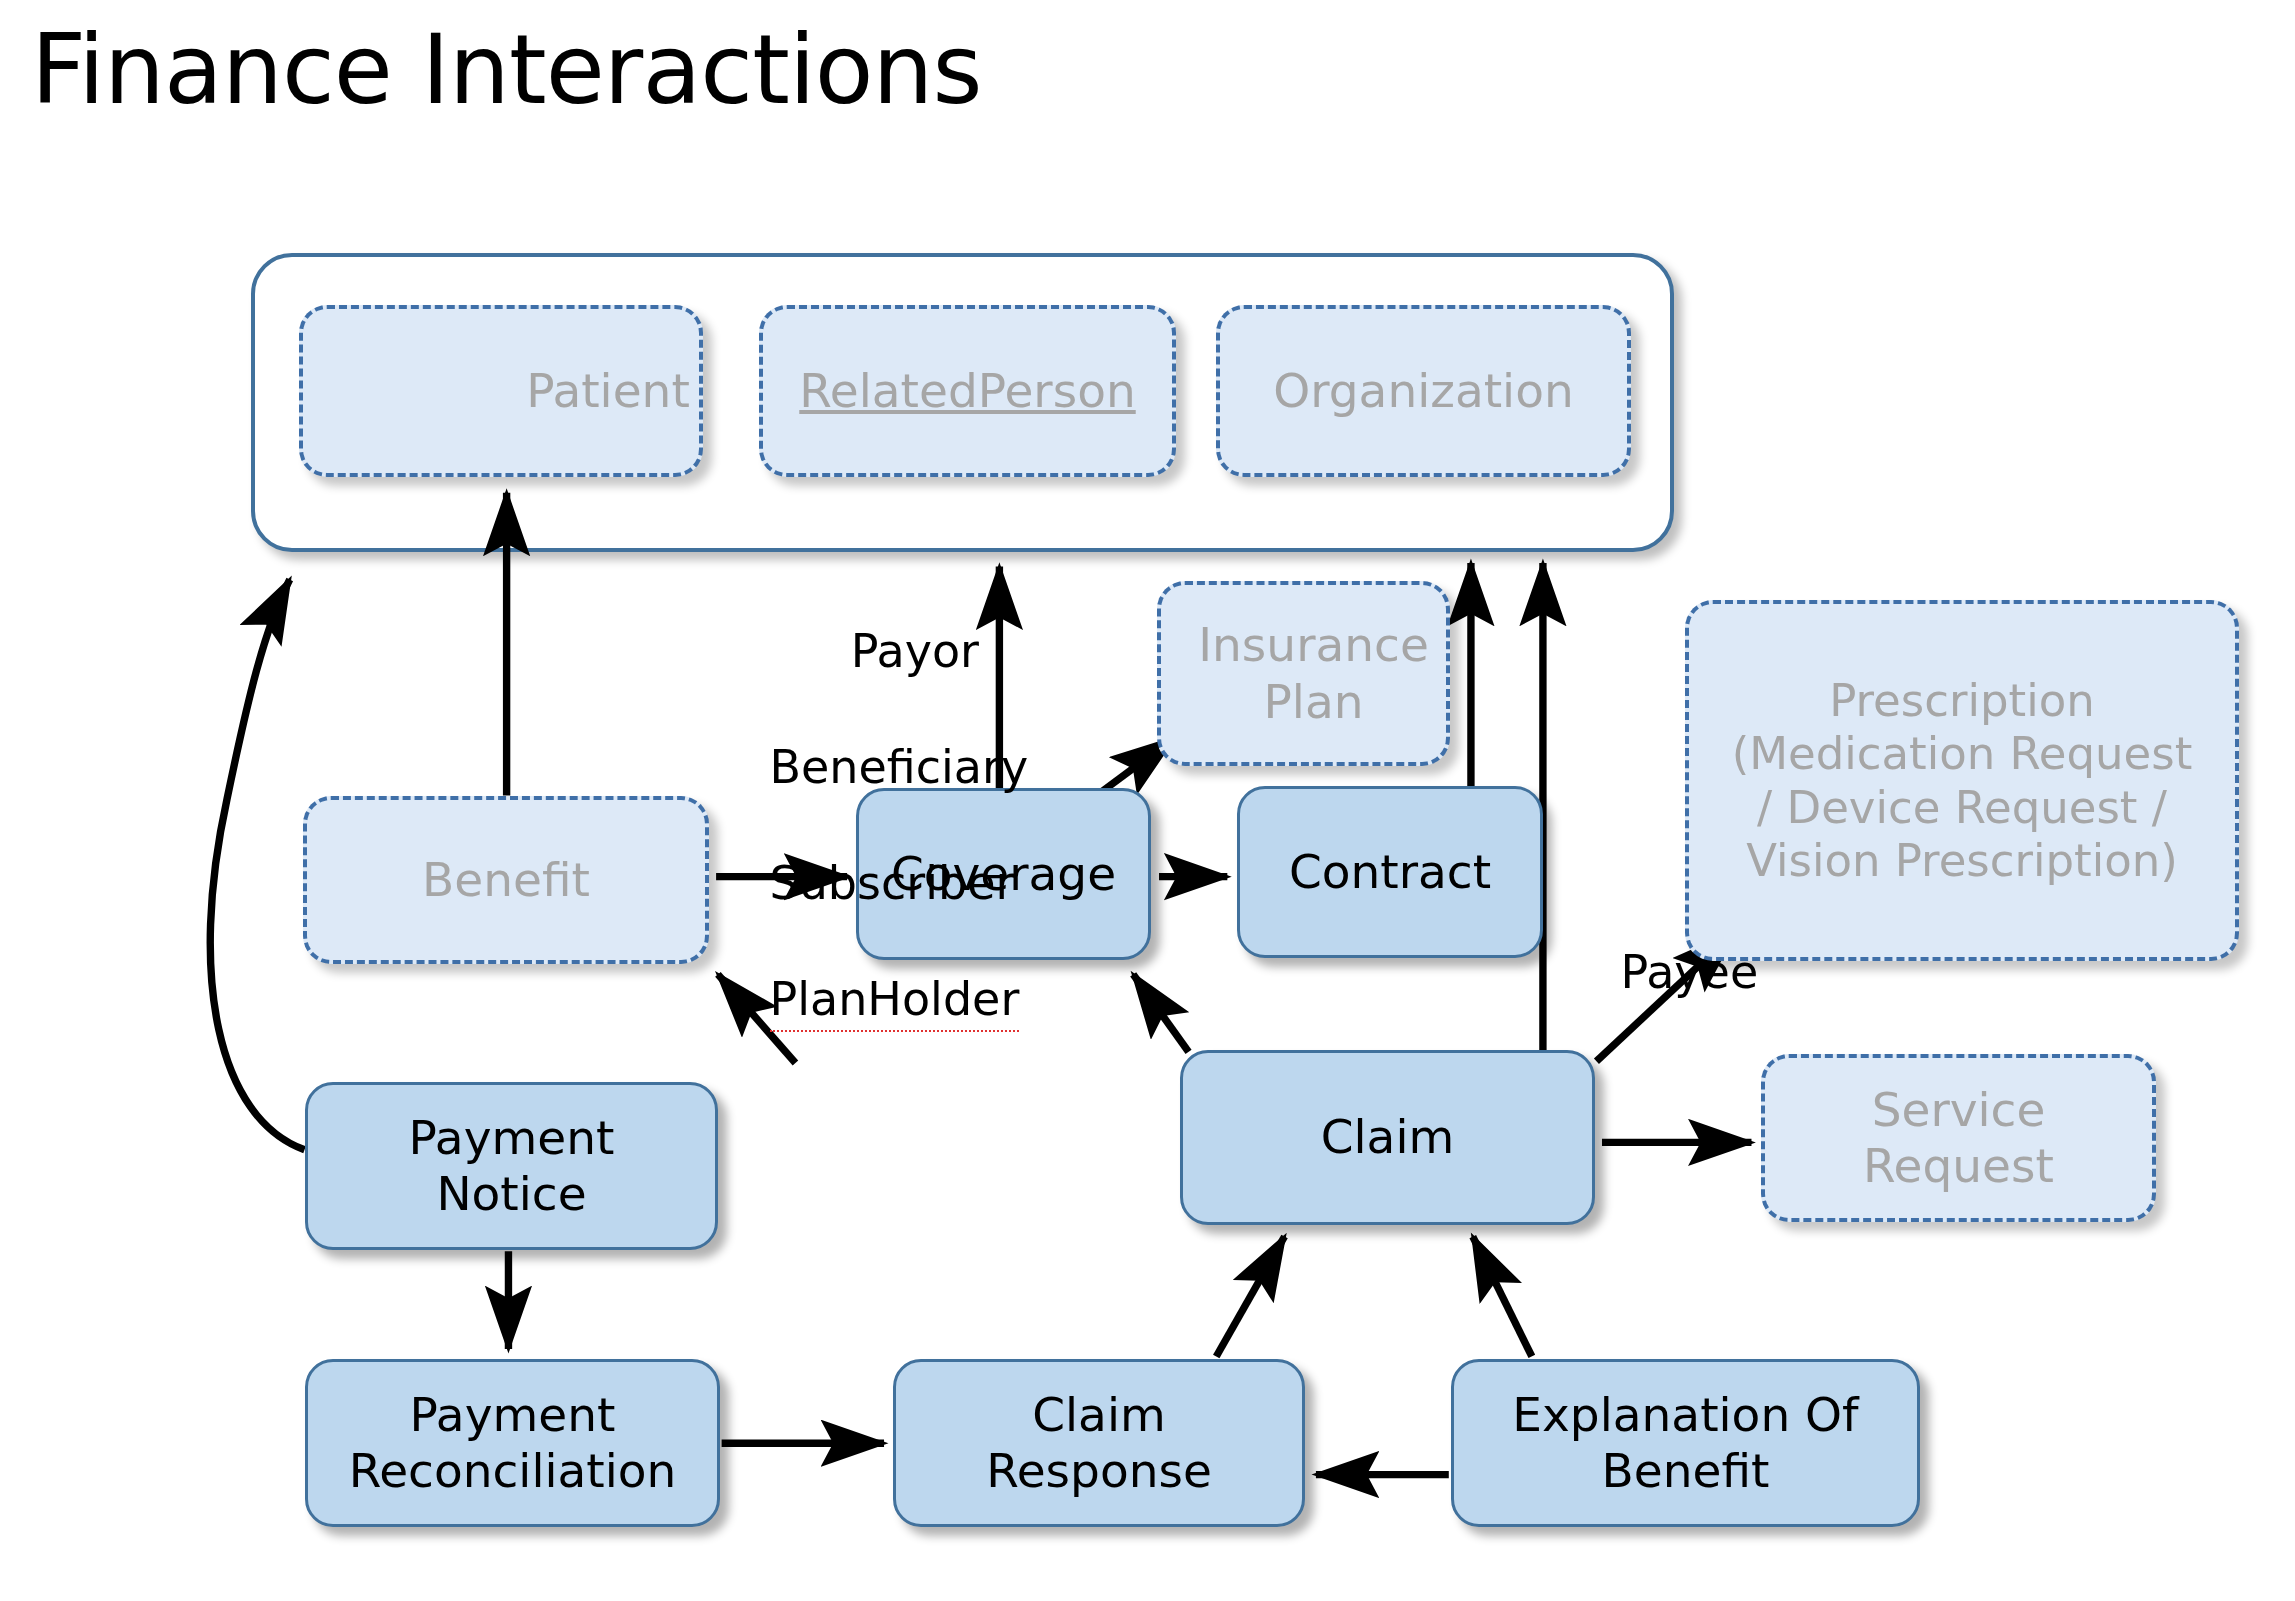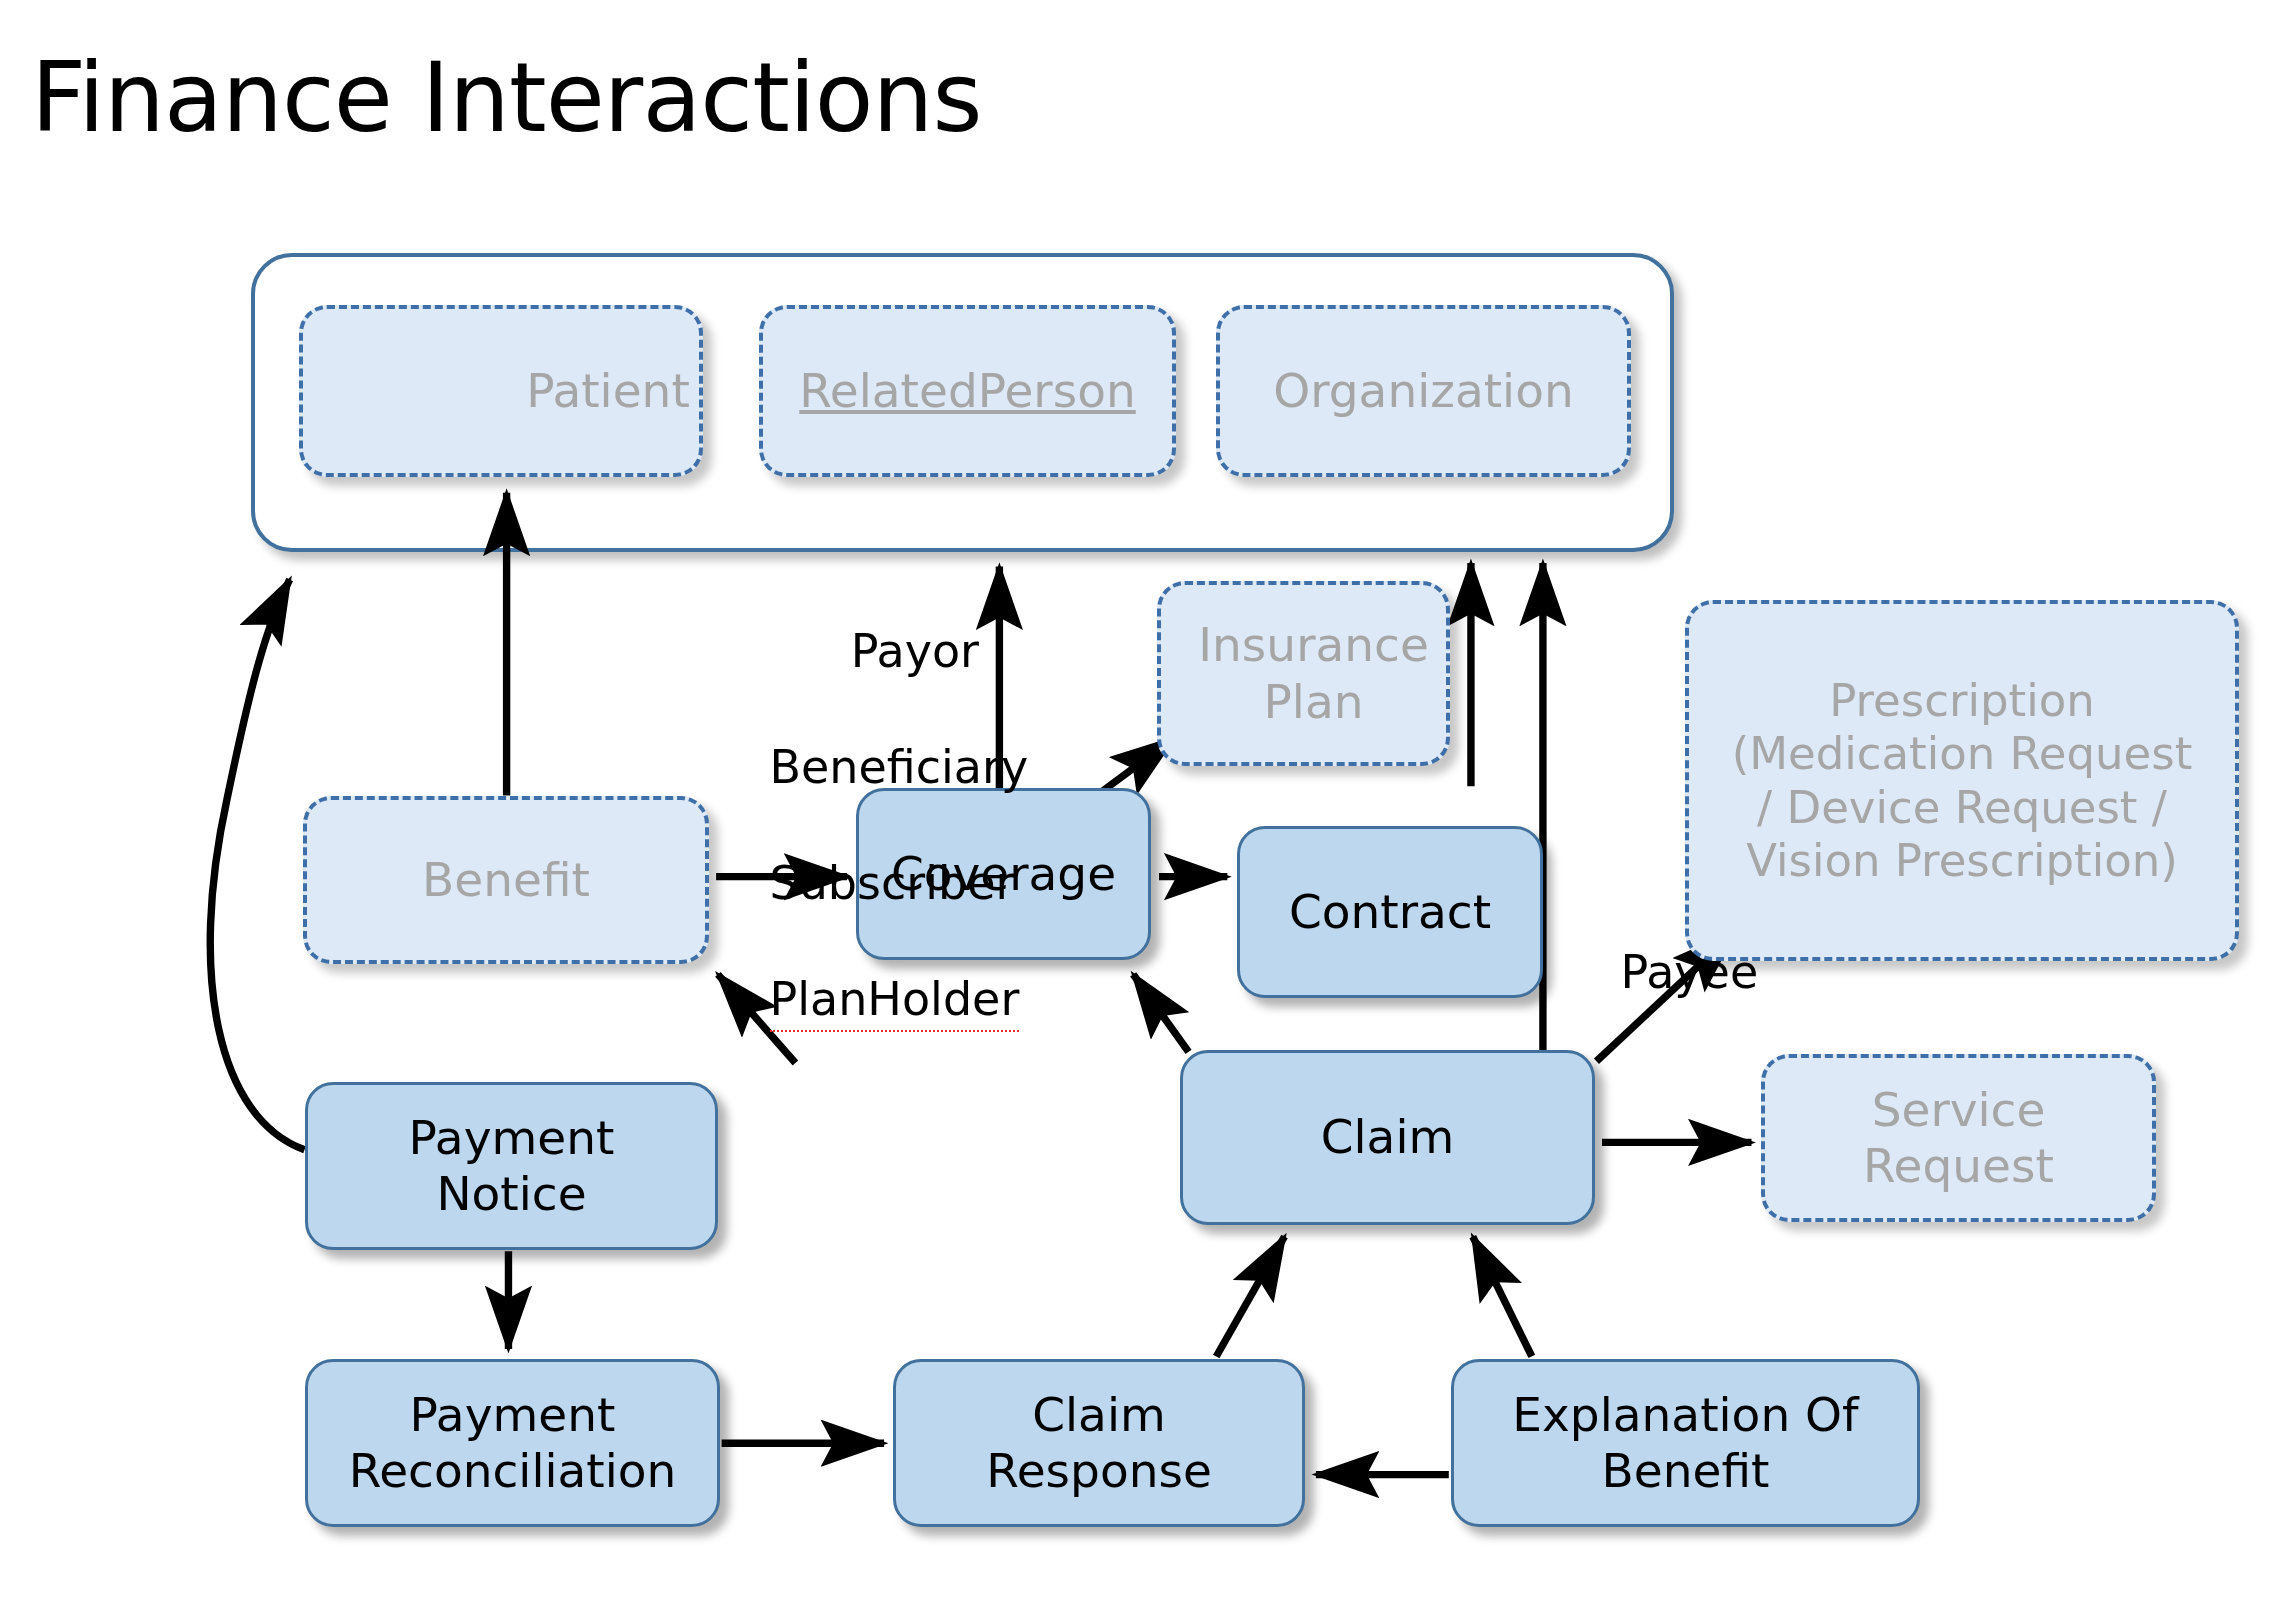--- a/index.html
+++ b/index.html
@@ -7,21 +7,21 @@
     font-family:"DejaVu Sans", sans-serif;
     width:2295px;height:1601px;position:relative;overflow:hidden;
   }
   #stage{position:absolute;left:0;top:0;width:2295px;height:1601px;}
 
   
   #page-title{
     position:absolute;left:31px;top:16.6px;
     font-size:96px;line-height:1.12;color:#000000;
     font-family:"DejaVu Sans", sans-serif;
-    font-weight:400;letter-spacing:-0.9px;white-space:nowrap;margin-top:28px;
+    font-weight:400;letter-spacing:-0.9px;white-space:nowrap;
   }
 
   
   svg.layer{position:absolute;left:0;top:0;width:2295px;height:1601px;pointer-events:none;}
   #edges{z-index:5;}
 
   
   .node{
     position:absolute;box-sizing:border-box;
     display:flex;align-items:center;justify-content:center;
@@ -108,21 +108,21 @@
   </div>
 
   <div class="node dashed" style="left:303px;top:796px;width:406px;height:168px;">
     <span class="lbl">Benefit</span>
   </div>
 
   <div class="node solid" style="left:856px;top:788px;width:295px;height:172px;justify-content:center;">
     <span class="lbl">Coverage</span>
   </div>
 
-  <div class="node solid" style="left:1237px;top:826px;width:306px;height:172px;">
+  <div class="node solid" style="left:1237px;top:786px;width:306px;height:172px;">
     <span class="lbl">Contract</span>
   </div>
 
 
   <div class="node solid" style="left:305px;top:1082px;width:413px;height:168px;white-space:pre-line;">
     <span class="lbl">Payment
 Notice</span>
   </div>
 
   <div class="node solid" style="left:1180px;top:1050px;width:415px;height:175px;">

